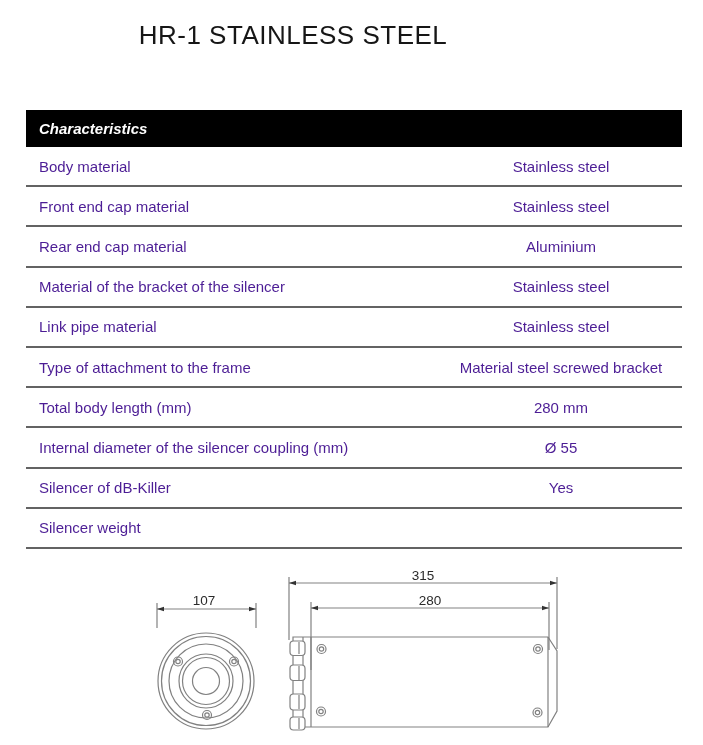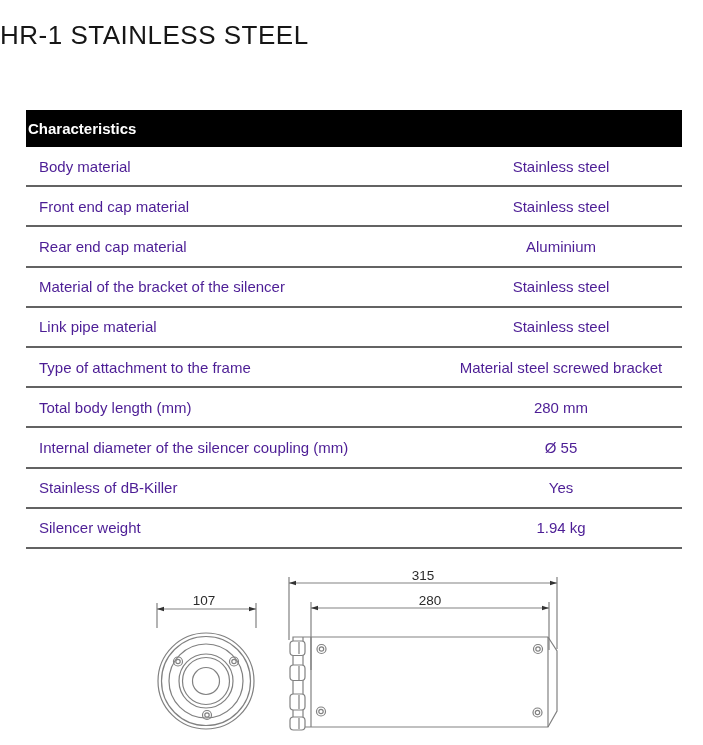--- a/index.html
+++ b/index.html
@@ -6,34 +6,35 @@
   body {
     width:703px; height:745px;
     background:#ffffff;
     font-family:"Liberation Sans", sans-serif;
     position:relative;
     overflow:hidden;
   }
 
   .page-title {
     position:absolute; top:20px; left:0; width:586px;
+    text-align:center;
     font-size:26px; line-height:30px;
     letter-spacing:0.5px;
     color:#161616;
   }
 
   .spec-table {
     position:absolute; left:26px; top:110px; width:656px;
   }
   .spec-header {
     background:#000000; color:#ffffff;
     height:37px; box-sizing:border-box;
     display:flex; align-items:center;
-    padding-left:2px;
-    font-size:15px; font-weight:bold;
+    padding-left:13px;
+    font-size:15px; font-weight:bold;font-style:italic;
   }
   .spec-row {
     display:flex; align-items:center;
     height:40.2px; box-sizing:border-box;
     border-bottom:2px solid #636363;
     padding-left:13px;
     font-size:15px; color:#4c1d95;
   }
   .spec-row .cell-label { flex:0 0 401px; }
   .spec-row .cell-value { flex:1;text-align:center; }
@@ -88,27 +89,26 @@
     <div class="cell-label">Total body length (mm)</div>
     <div class="cell-value">280 mm</div>
   </div>
 
   <div class="spec-row">
     <div class="cell-label">Internal diameter of the silencer coupling (mm)</div>
     <div class="cell-value">Ø 55</div>
   </div>
 
   <div class="spec-row">
-    <div class="cell-label">Stainless of dB-Killer</div>
+    <div class="cell-label">Silencer of dB-Killer</div>
     <div class="cell-value">Yes</div>
   </div>
 
   <div class="spec-row">
     <div class="cell-label">Silencer weight</div>
-    <div class="cell-value">1.94 kg</div>
   </div>
 </div>
 </div>
 
 <svg class="drawing" width="703" height="185" viewBox="0 560 703 185" xmlns="http://www.w3.org/2000/svg">
   <g stroke="#818181" stroke-width="1.2" fill="none">
 
     <g>
       <circle cx="206" cy="681" r="48"></circle>
       <circle cx="206" cy="681" r="44.5"></circle>

